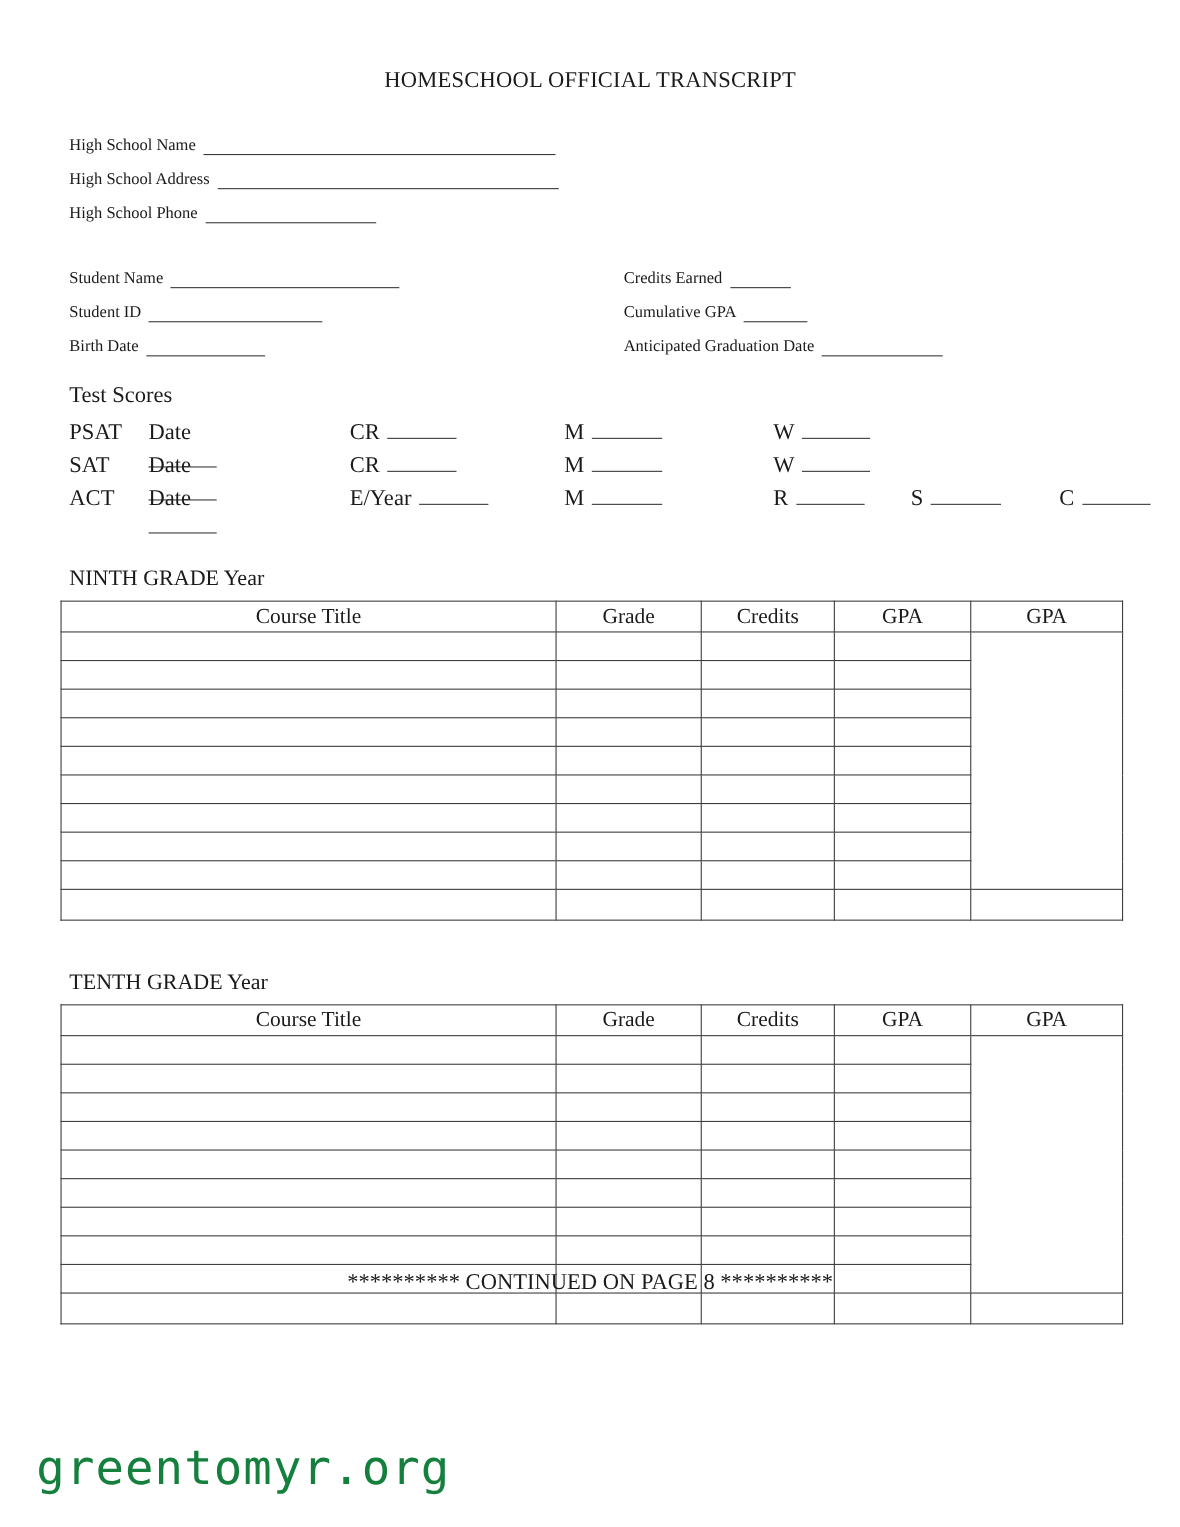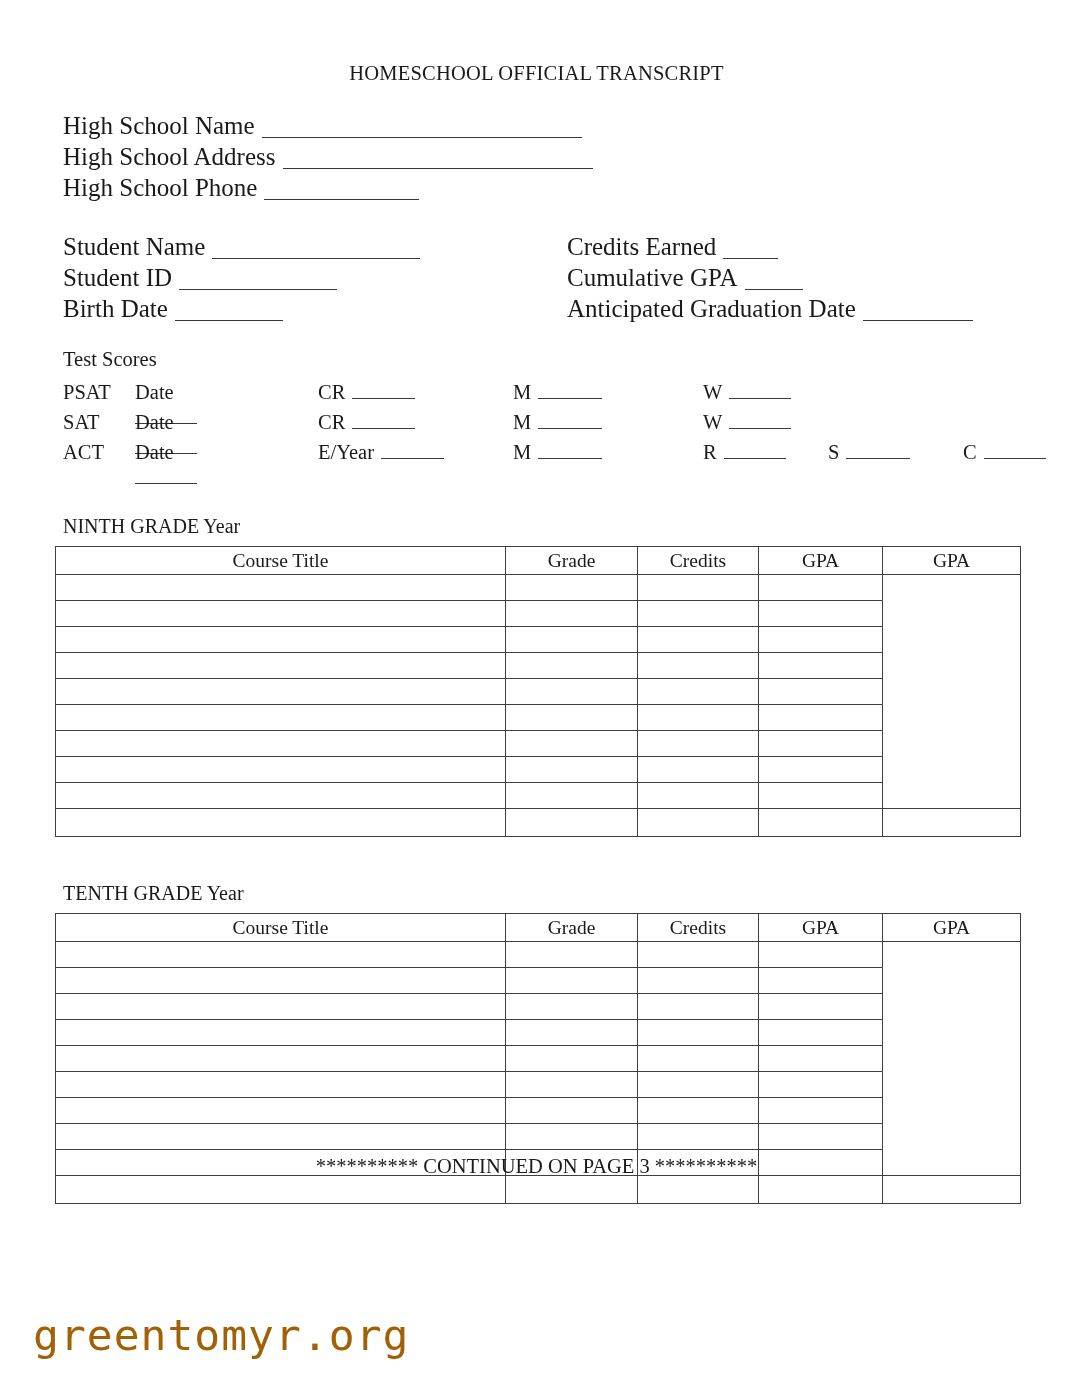--- a/index.html
+++ b/index.html
@@ -27,22 +27,22 @@
     width: 100%;
     text-align: center;
     font-size: 20.5px;
     letter-spacing: 0.2px;
   }
 
   
   .field-block { position: absolute; left: 63px; }
   .field-row {
     display: flex;
-    align-items: center;
-    font-size: 25px;
+    align-items: flex-end;
+    font-size: 15px;
     height: 31px;
   }
   .field-label { white-space: pre; }
   .blank {
     display: inline-block;
     border-bottom: 1.4px solid #3a3a3a;
     height: 0.92em;
     margin-left: 7px;
     vertical-align: baseline;
   }
@@ -119,21 +119,21 @@
     font-size: 20.5px;
   }
 
   
   .watermark {
     position: absolute;
     left: 33px;
     top: 1310px;
     font-family: "DejaVu Sans Mono", "Liberation Mono", monospace;
     font-size: 43px;
-    color: #a16207;
+    color: #15803d;
     letter-spacing: 1px;
   }
 </style>
 </head>
 <body>
 
 <div class="page">
 
   <div class="doc-title">HOMESCHOOL OFFICIAL TRANSCRIPT</div>
 
@@ -376,17 +376,17 @@
             <td class="col-title"></td>
             <td class="col-grade"></td>
             <td class="col-credits"></td>
             <td class="col-gpa1"></td>
             <td class="col-gpa2"></td>
           </tr>
         </tbody>
       </table>
   </div>
 
-  <div class="continued">********** CONTINUED ON PAGE 3 **********</div>
+  <div class="continued">********** CONTINUED ON PAGE 8 **********</div>
 
   <div class="watermark">greentomyr.org</div>
 
 </div>
 
 </body></html>

